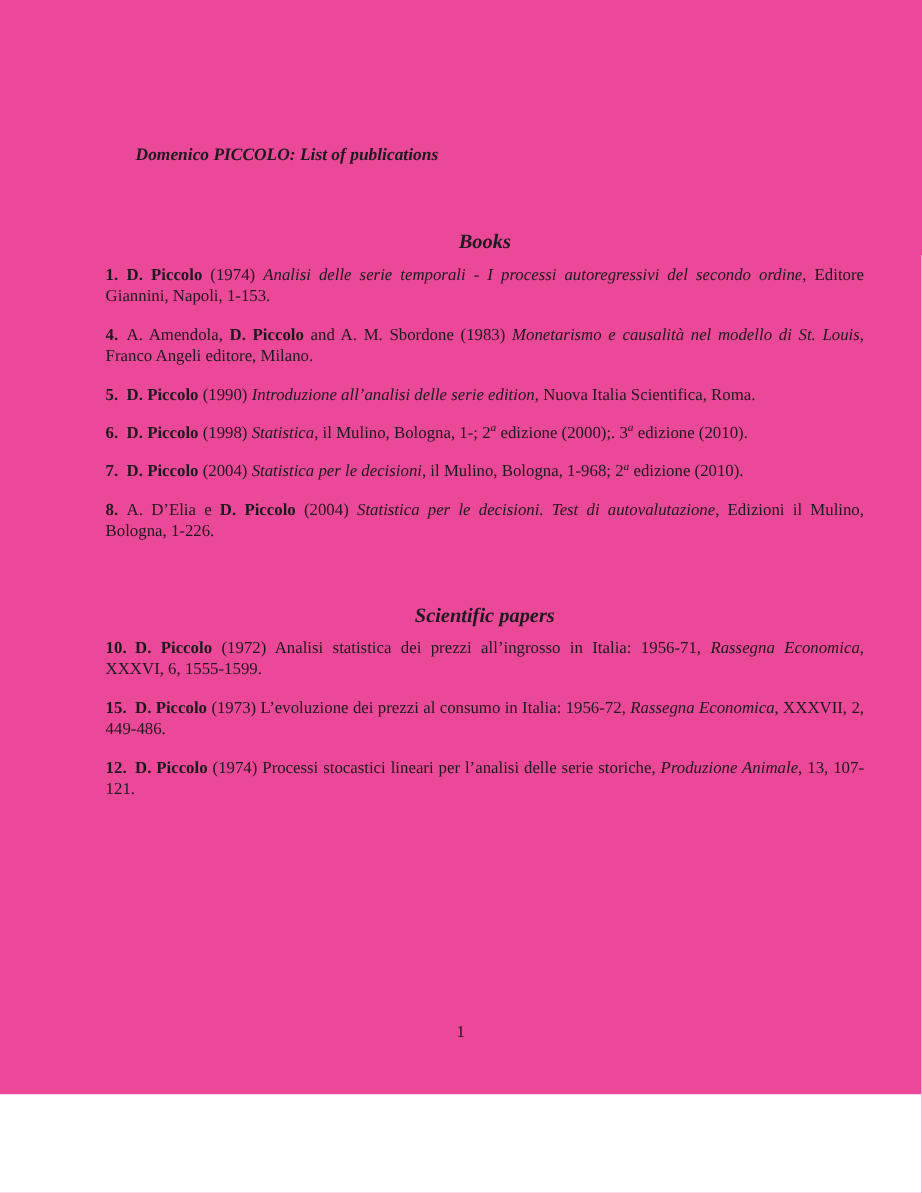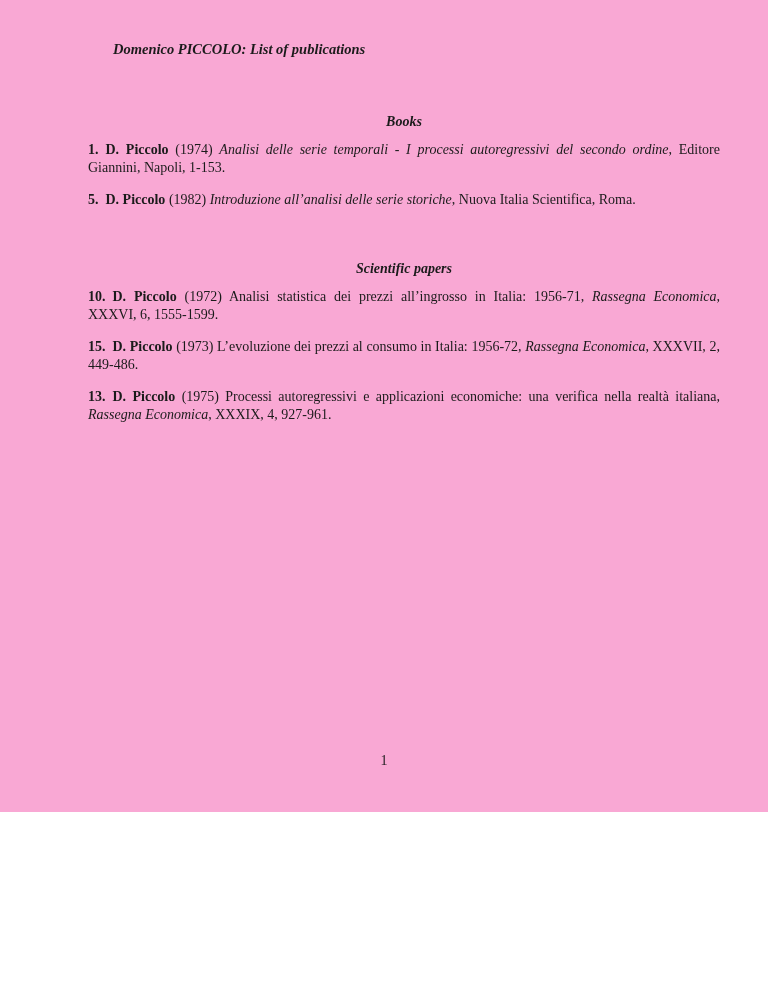--- a/index.html
+++ b/index.html
@@ -1,39 +1,39 @@
 <!DOCTYPE html>
 <html><head>
 <meta charset="utf-8">
 <style>
   html,body{margin:0;padding:0;background:#ffffff;}
   .page{
     position:relative;
-    width:768px;height:812px;
-    background:#f9a8d4;
+    width:768px;height:912px;
+    background:#ec4899;
     color:#1b1b1b;
     font-family:"Liberation Serif", serif;
     font-size:14px;
     line-height:18px;
     box-sizing:border-box;
-    padding:40px 48px 0 88px;
+    padding:120px 48px 0 88px;
     overflow:hidden;
   }
   .doc-header{
     margin:0 0 0 25px;
     font-weight:bold;
     font-style:italic;
     font-size:14.5px;
   }
   .section-title{
     margin:55px 0 0 0;
     text-align:center;
     font-weight:bold;
     font-style:italic;
-    font-size:14px;
+    font-size:17px;
     line-height:18px;
   }
   .section-papers .section-title{margin-top:51px;text-align:center;}
   .ref{
     margin:14px 0 0 0;
     text-align:justify;
   }
   .items .ref:first-child{margin-top:10px;}
   .ref .num{font-weight:bold;}
   .ref b{font-weight:bold;}
@@ -51,28 +51,32 @@
 <body>
 
 <div class="page">
 
   <div class="doc-header">Domenico PICCOLO: List of publications</div>
 
   <div class="section">
     <div class="section-title">Books</div>
     <div class="items">
         <p class="ref"><b class="num">1.</b> <b>D. Piccolo</b><span> (1974) </span><i>Analisi delle serie temporali - I processi autoregressivi del secondo ordine</i><span>, Editore Giannini, Napoli, 1-153.</span></p>
-        <p class="ref"><b class="num">5.</b> <b>D. Piccolo</b><span> (1982) </span><i>Introduzione all’analisi delle serie storiche</i><span>, Nuova Italia Scientifica, Roma.</span></p>
+        <p class="ref"><b class="num">4.</b> <span>A. Amendola, </span><b>D. Piccolo</b><span> and A. M. Sbordone (1983) </span><i>Monetarismo e causalità nel modello di St. Louis</i><span>, Franco Angeli editore, Milano.</span></p>
+        <p class="ref"><b class="num">5.</b> <b>D. Piccolo</b><span> (1990) </span><i>Introduzione all’analisi delle serie edition</i><span>, Nuova Italia Scientifica, Roma.</span></p>
+        <p class="ref"><b class="num">6.</b> <b>D. Piccolo</b><span> (1998) </span><i>Statistica</i><span>, il Mulino, Bologna, 1-; 2</span><sup><i>a</i></sup><span> edizione (2000);. 3</span><sup><i>a</i></sup><span> edizione (2010).</span></p>
+        <p class="ref"><b class="num">7.</b> <b>D. Piccolo</b><span> (2004) </span><i>Statistica per le decisioni</i><span>, il Mulino, Bologna, 1-968; 2</span><sup><i>a</i></sup><span> edizione (2010).</span></p>
+        <p class="ref"><b class="num">8.</b> <span>A. D’Elia e </span><b>D. Piccolo</b><span> (2004) </span><i>Statistica per le decisioni. Test di autovalutazione</i><span>, Edizioni il Mulino, Bologna, 1-226.</span></p>
       </div>
   </div>
 
   <div class="section section-papers">
     <div class="section-title">Scientific papers</div>
     <div class="items">
         <p class="ref"><b class="num">10.</b> <b>D. Piccolo</b><span> (1972) Analisi statistica dei prezzi all’ingrosso in Italia: 1956-71, </span><i>Rassegna Economica</i><span>, XXXVI, 6, 1555-1599.</span></p>
         <p class="ref"><b class="num">15.</b> <b>D. Piccolo</b><span> (1973) L’evoluzione dei prezzi al consumo in Italia: 1956-72, </span><i>Rassegna Economica</i><span>, XXXVII, 2, 449-486.</span></p>
-        <p class="ref"><b class="num">13.</b> <b>D. Piccolo</b><span> (1975) Processi autoregressivi e applicazioni economiche: una verifica nella realtà italiana, </span><i>Rassegna Economica</i><span>, XXXIX, 4, 927-961.</span></p>
+        <p class="ref"><b class="num">12.</b> <b>D. Piccolo</b><span> (1974) Processi stocastici lineari per l’analisi delle serie storiche, </span><i>Produzione Animale</i><span>, 13, 107-121.</span></p>
       </div>
   </div>
 
   <div class="page-number">1</div>
 
 </div>
 
 </body></html>

